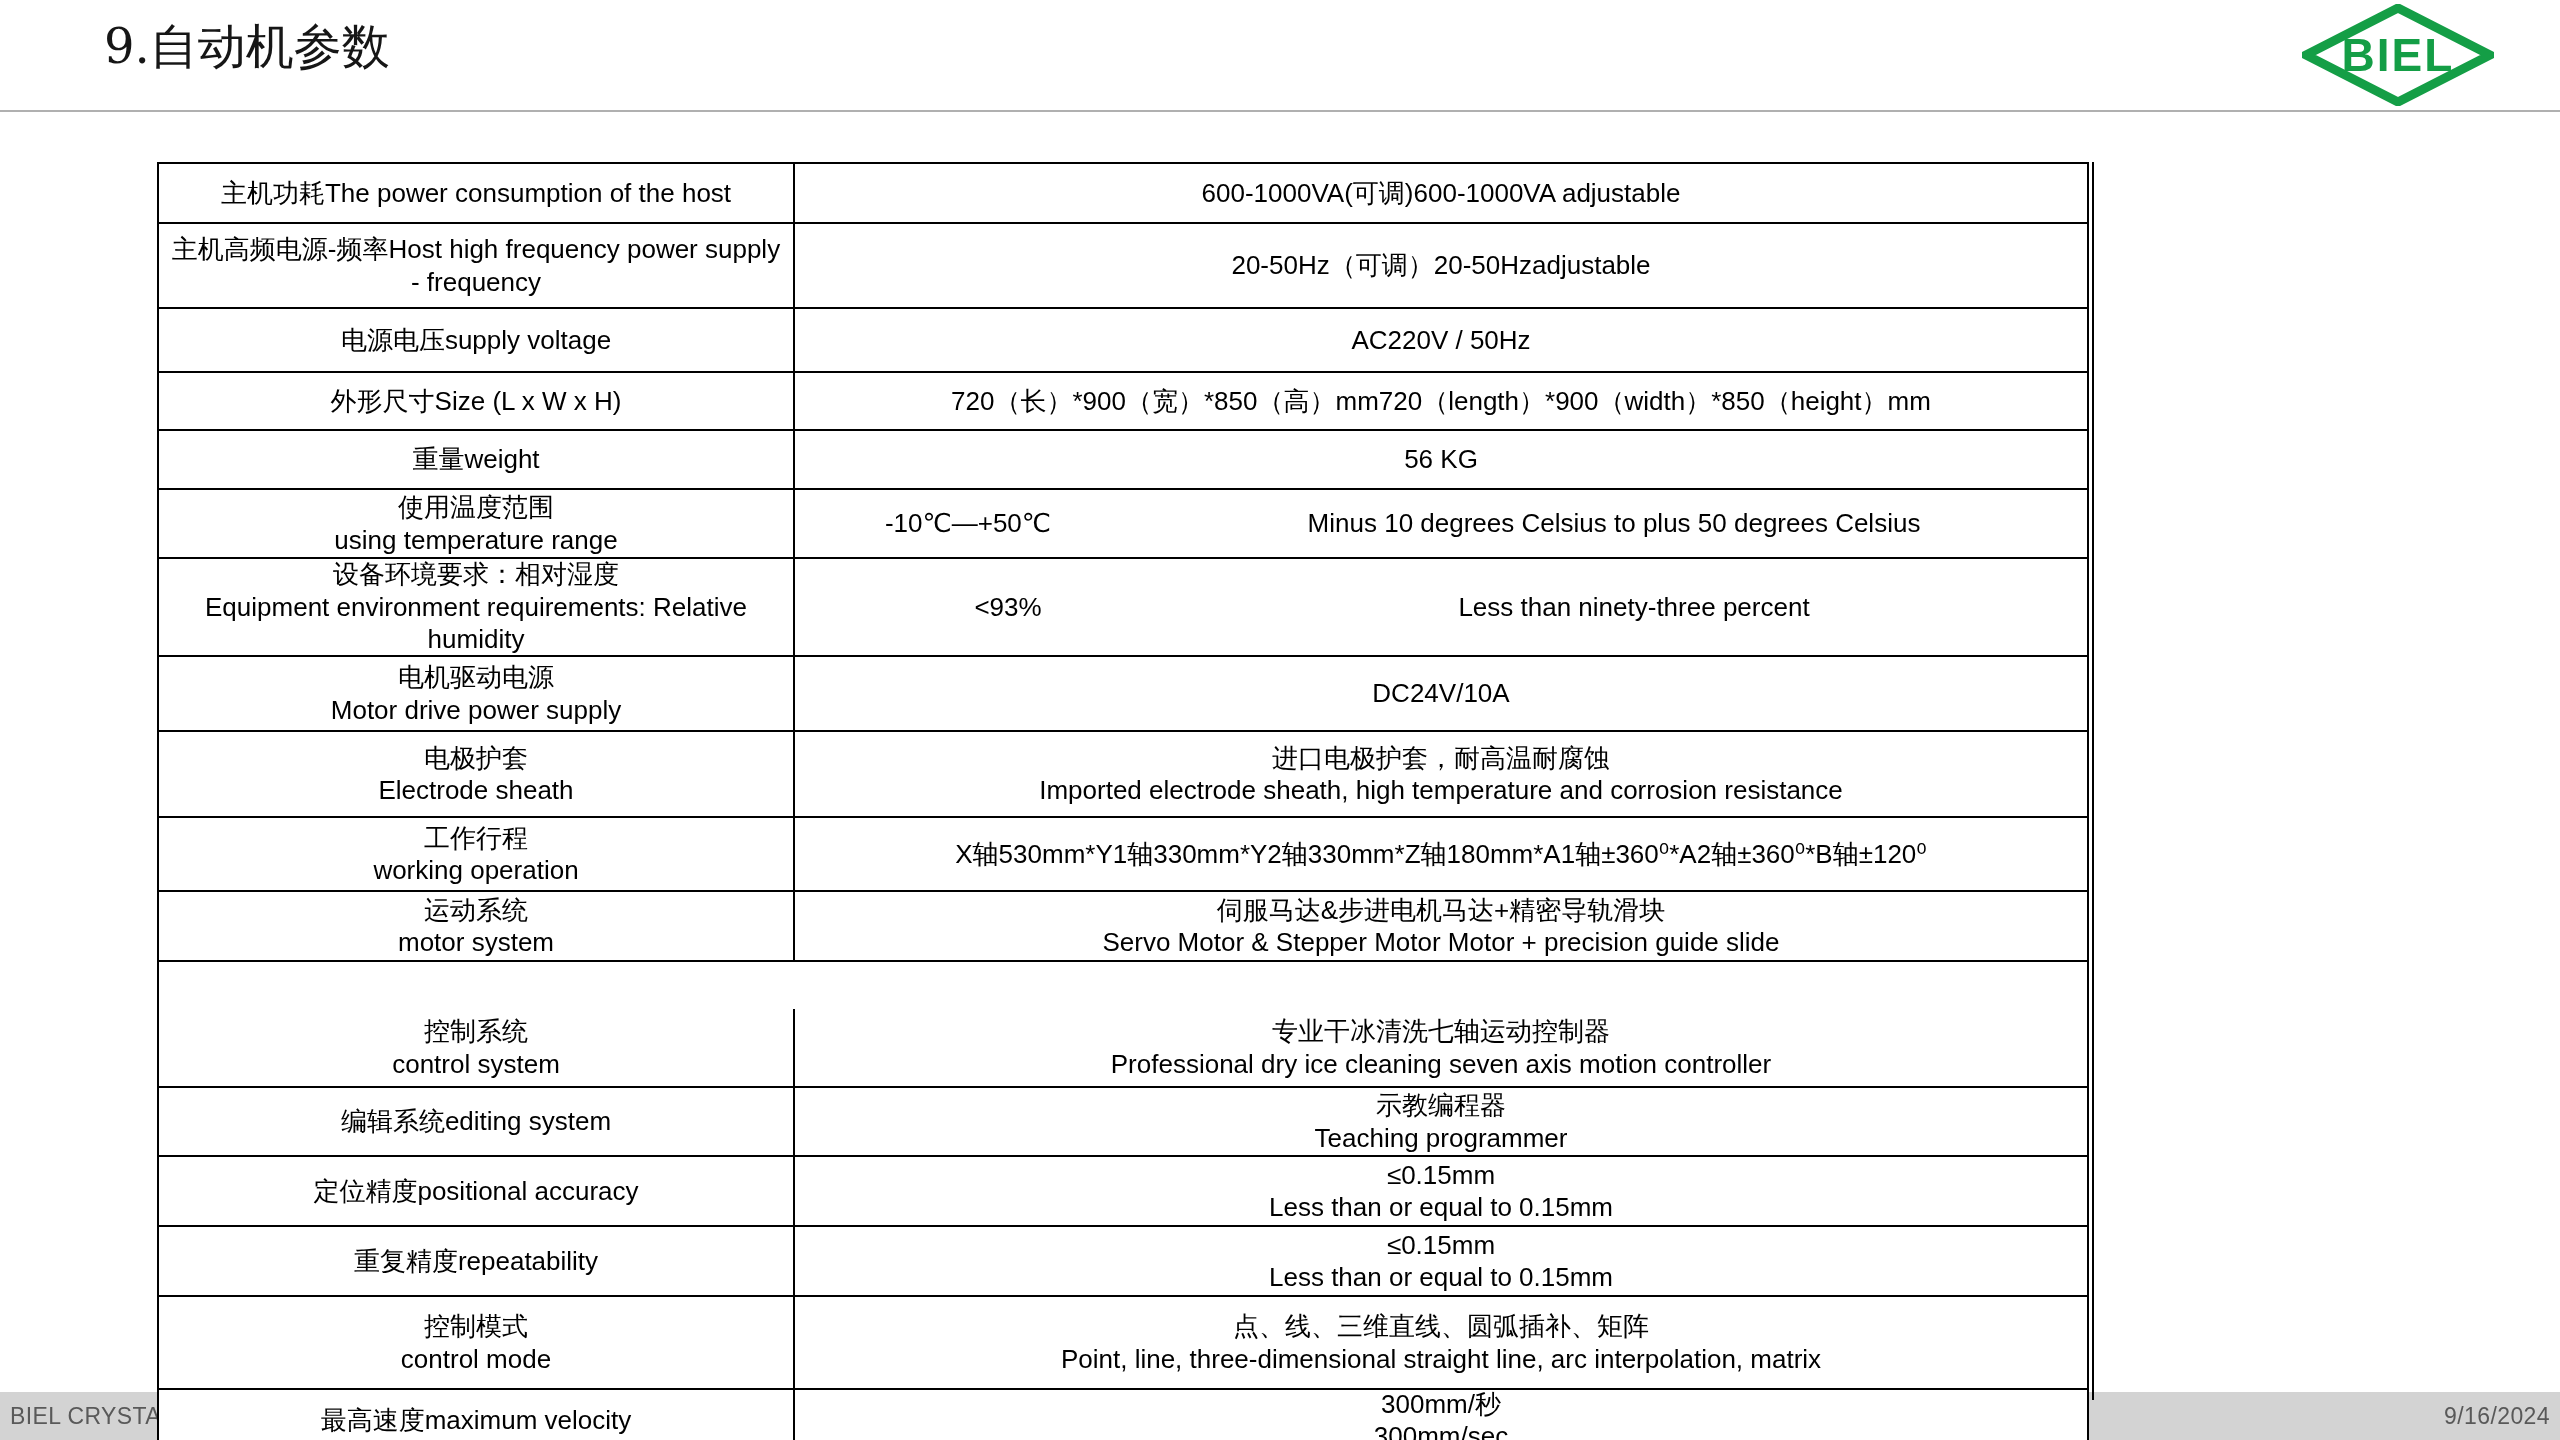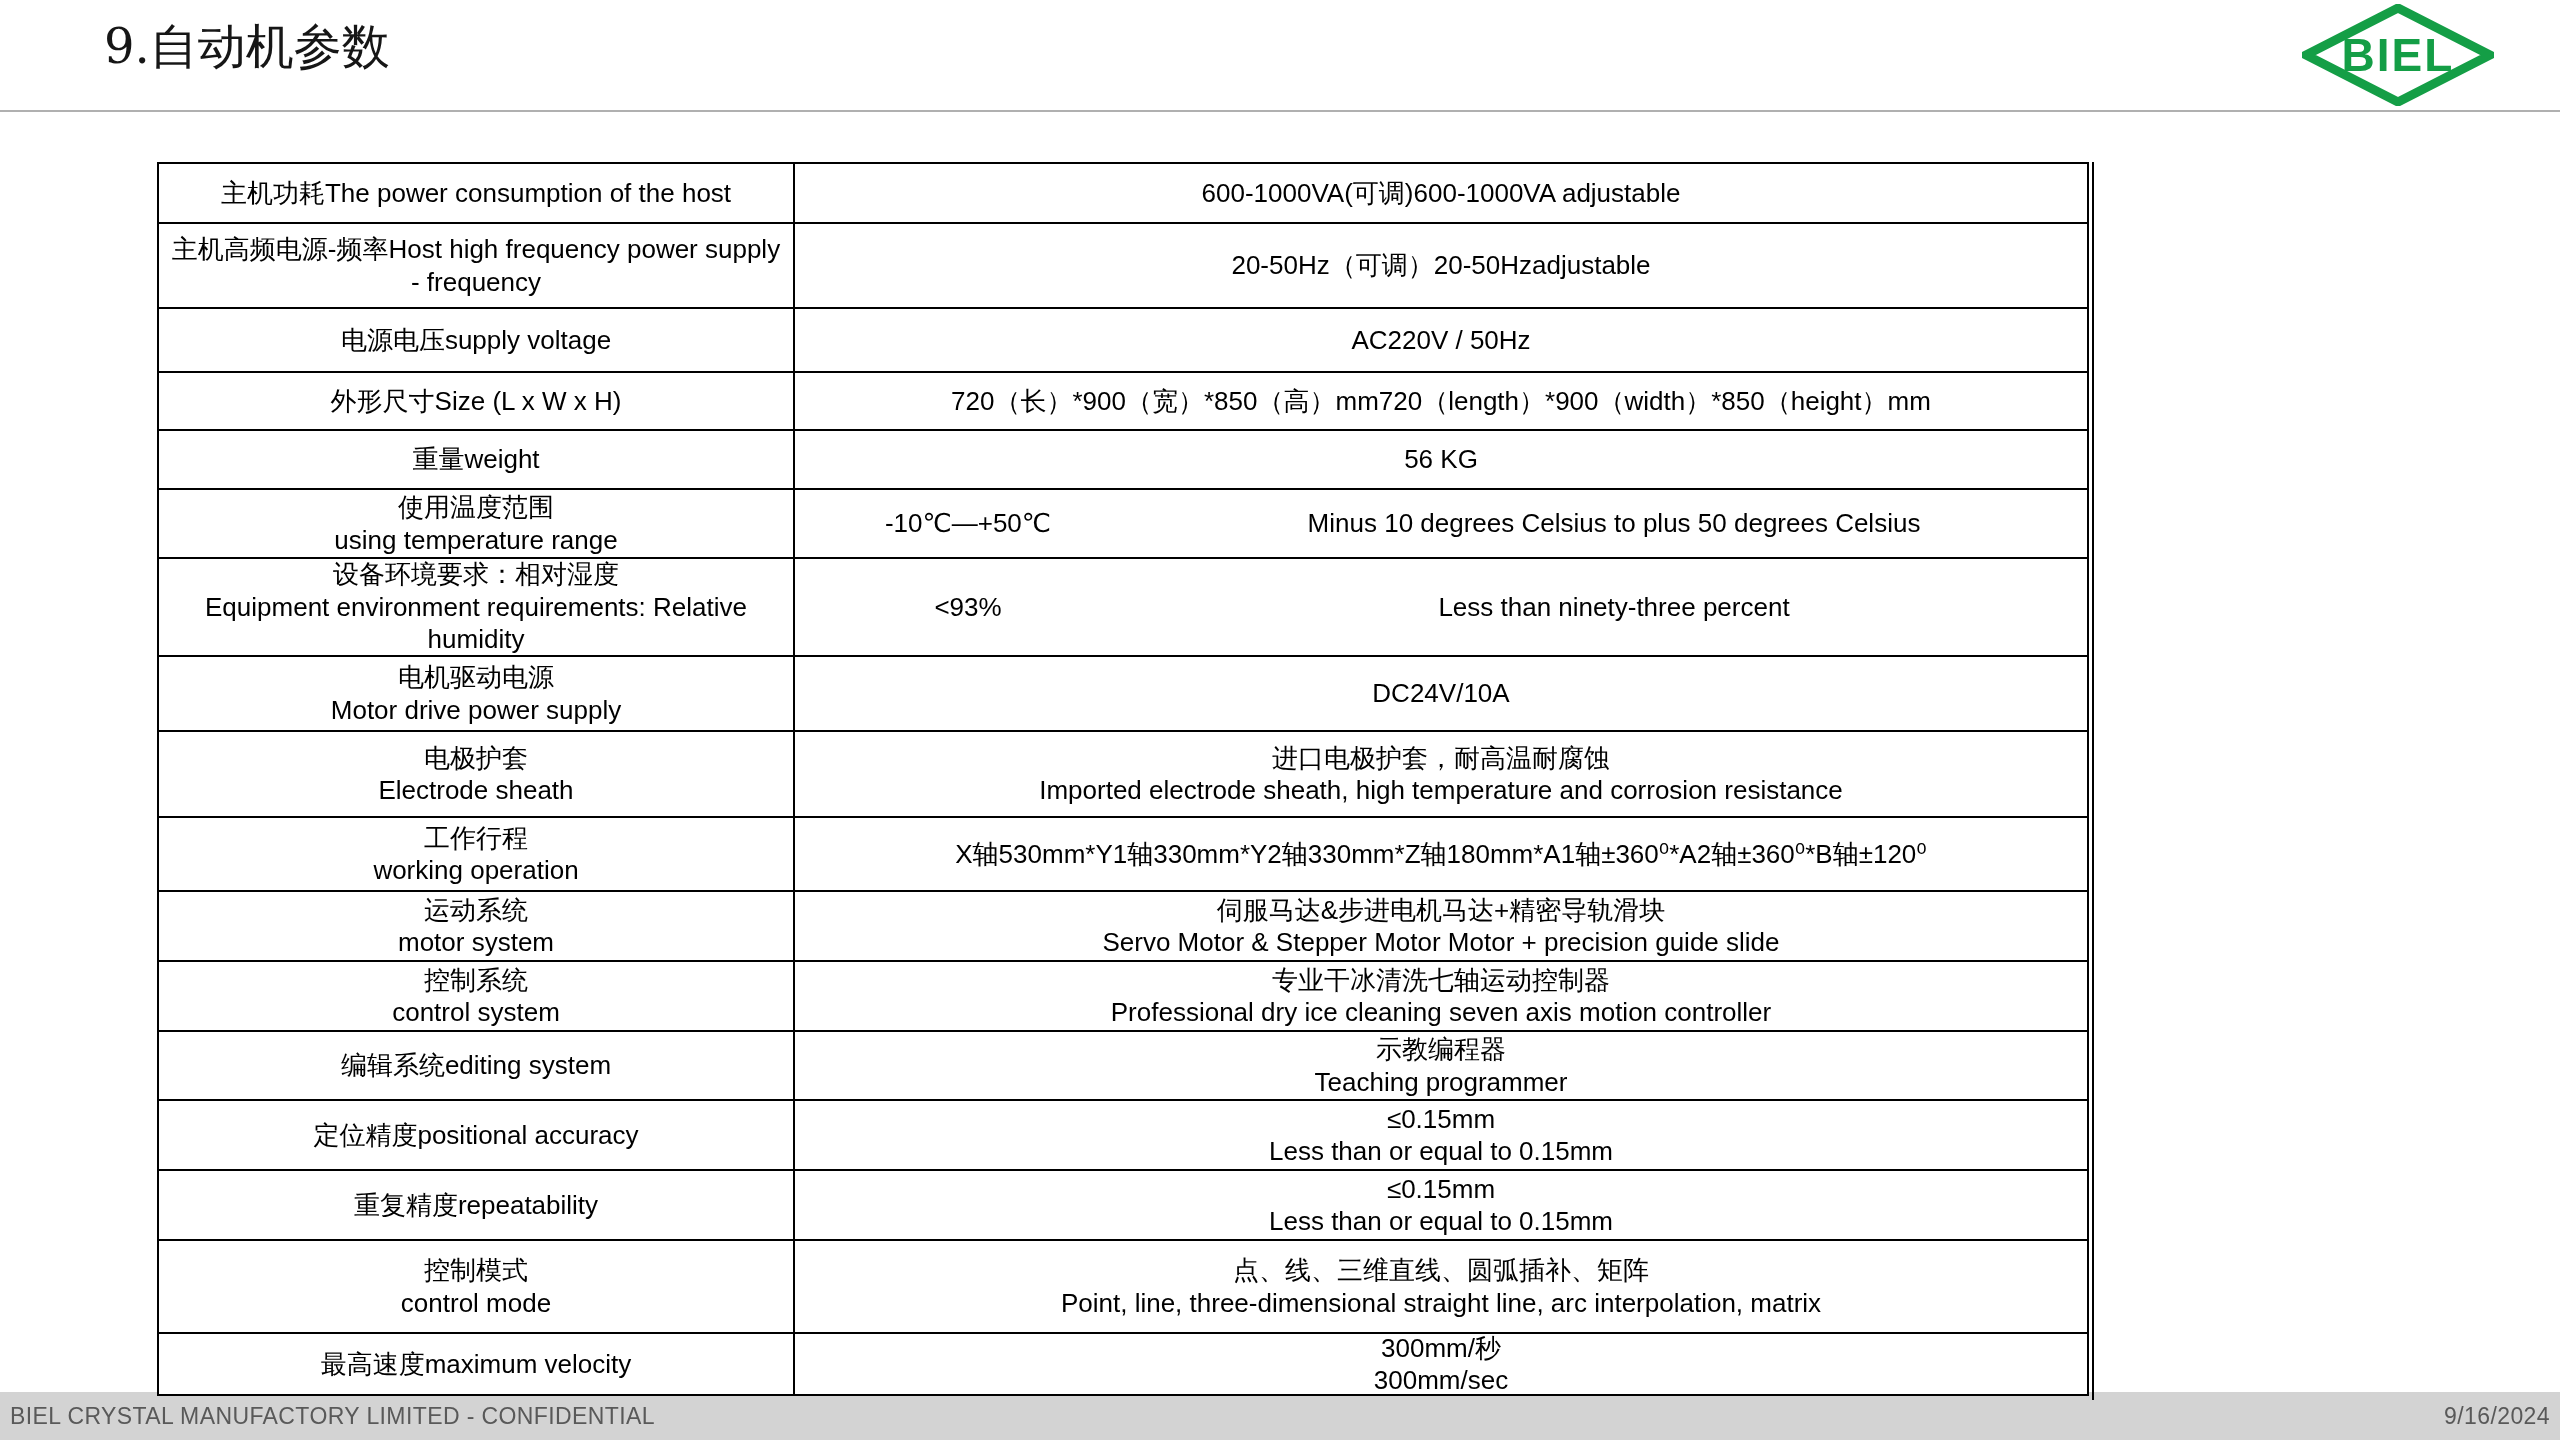--- a/index.html
+++ b/index.html
@@ -101,21 +101,21 @@
       </div>
       <div class="param-row" style="height: 59px;">
         <div class="cell label-cell">重量weight</div>
         <div class="cell value-cell">56 KG</div>
       </div>
       <div class="param-row" style="height: 69px;">
         <div class="cell label-cell">使用温度范围
 using temperature range</div>
         <div class="cell value-cell split"><span class="primary">-10℃—+50℃</span><span class="secondary-wrap"><span class="secondary">Minus 10 degrees Celsius to plus 50 degrees Celsius</span></span></div>
       </div>
-      <div class="param-row" style="height: 98px;">
+      <div class="param-row" style="height: 98px; gap: 40px;">
         <div class="cell label-cell">设备环境要求：相对湿度
 Equipment environment requirements: Relative humidity</div>
         <div class="cell value-cell split"><span class="primary">&lt;93%</span><span class="secondary-wrap"><span class="secondary">Less than ninety-three percent</span></span></div>
       </div>
       <div class="param-row" style="height: 75px;">
         <div class="cell label-cell">电机驱动电源
 Motor drive power supply</div>
         <div class="cell value-cell">DC24V/10A</div>
       </div>
       <div class="param-row" style="height: 86px;">
@@ -128,21 +128,21 @@
         <div class="cell label-cell">工作行程
 working operation</div>
         <div class="cell value-cell">X轴530mm*Y1轴330mm*Y2轴330mm*Z轴180mm*A1轴±360⁰*A2轴±360⁰*B轴±120⁰</div>
       </div>
       <div class="param-row" style="height: 70px;">
         <div class="cell label-cell">运动系统
 motor system</div>
         <div class="cell value-cell">伺服马达&amp;步进电机马达+精密导轨滑块
 Servo Motor &amp; Stepper Motor Motor + precision guide slide</div>
       </div>
-      <div class="param-row" style="height: 70px;">
+      <div class="param-row" style="height: 79px; margin-top: 47px;">
         <div class="cell label-cell">控制系统
 control system</div>
         <div class="cell value-cell">专业干冰清洗七轴运动控制器
 Professional dry ice cleaning seven axis motion controller</div>
       </div>
       <div class="param-row" style="height: 69px;">
         <div class="cell label-cell">编辑系统editing system</div>
         <div class="cell value-cell">示教编程器
 Teaching programmer</div>
       </div>

